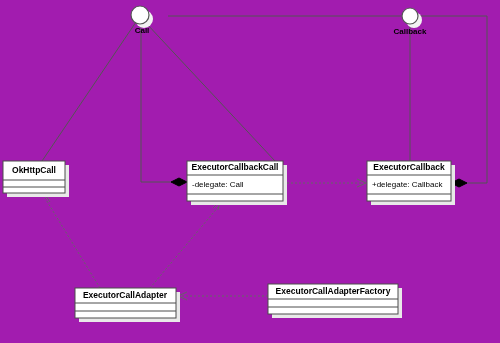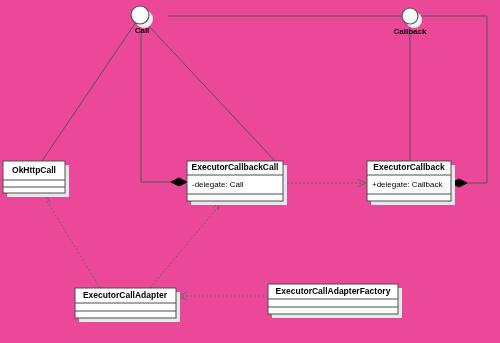--- a/index.html
+++ b/index.html
@@ -4,21 +4,21 @@
 <style>
   html, body {
     margin: 0;
     padding: 0;
     background: #ffffff;
   }
   #diagram-root {
     position: relative;
     width: 500px;
     height: 343px;
-    background: #ec4899;
+    background: #a21caf;
     font-family: "Liberation Sans", sans-serif;
     overflow: hidden;
   }
   svg#uml-canvas {
     display: block;
     width: 500px;
     height: 343px;
   }
   .cls-box-rect {
     fill: #ffffff;

